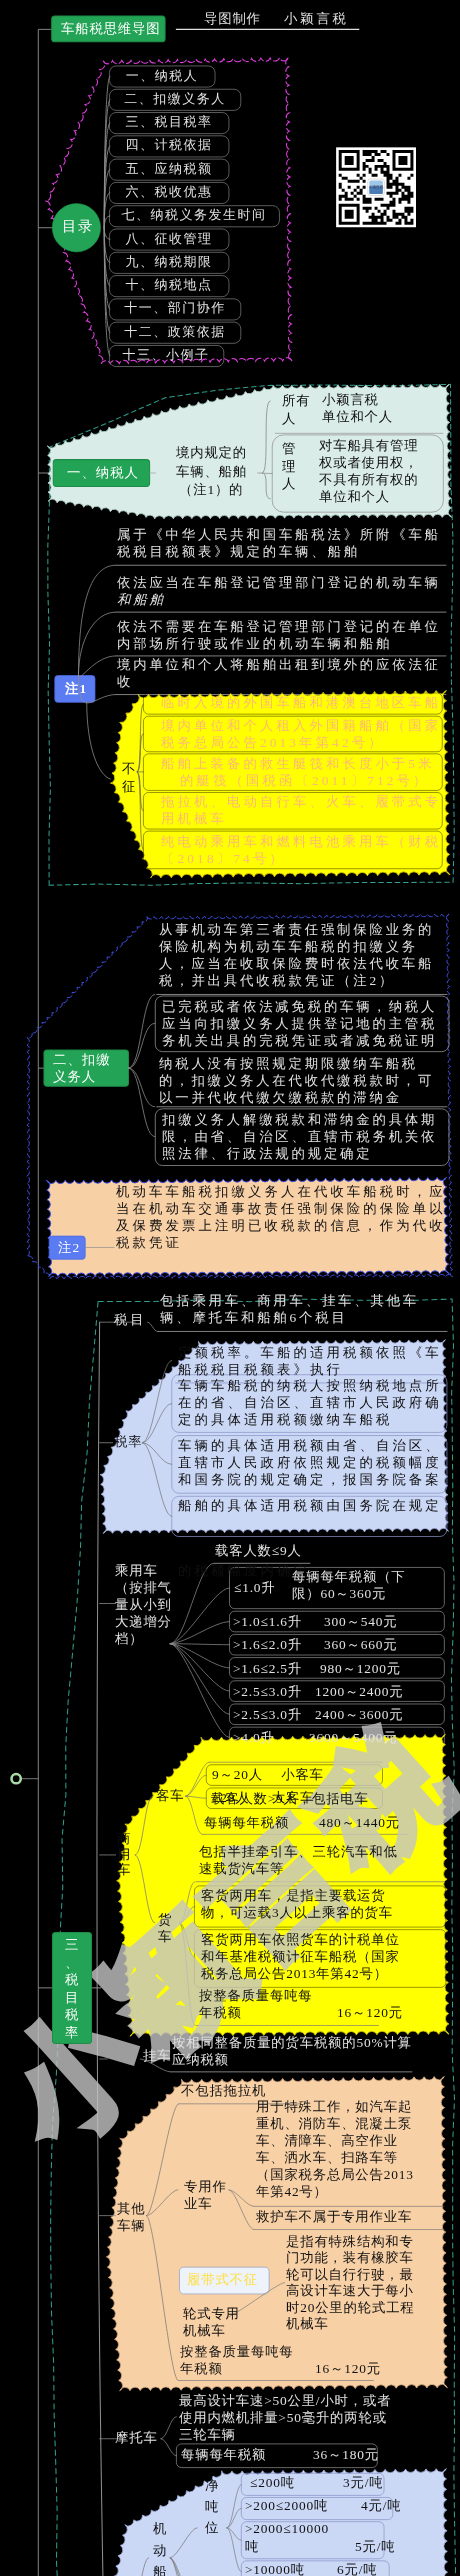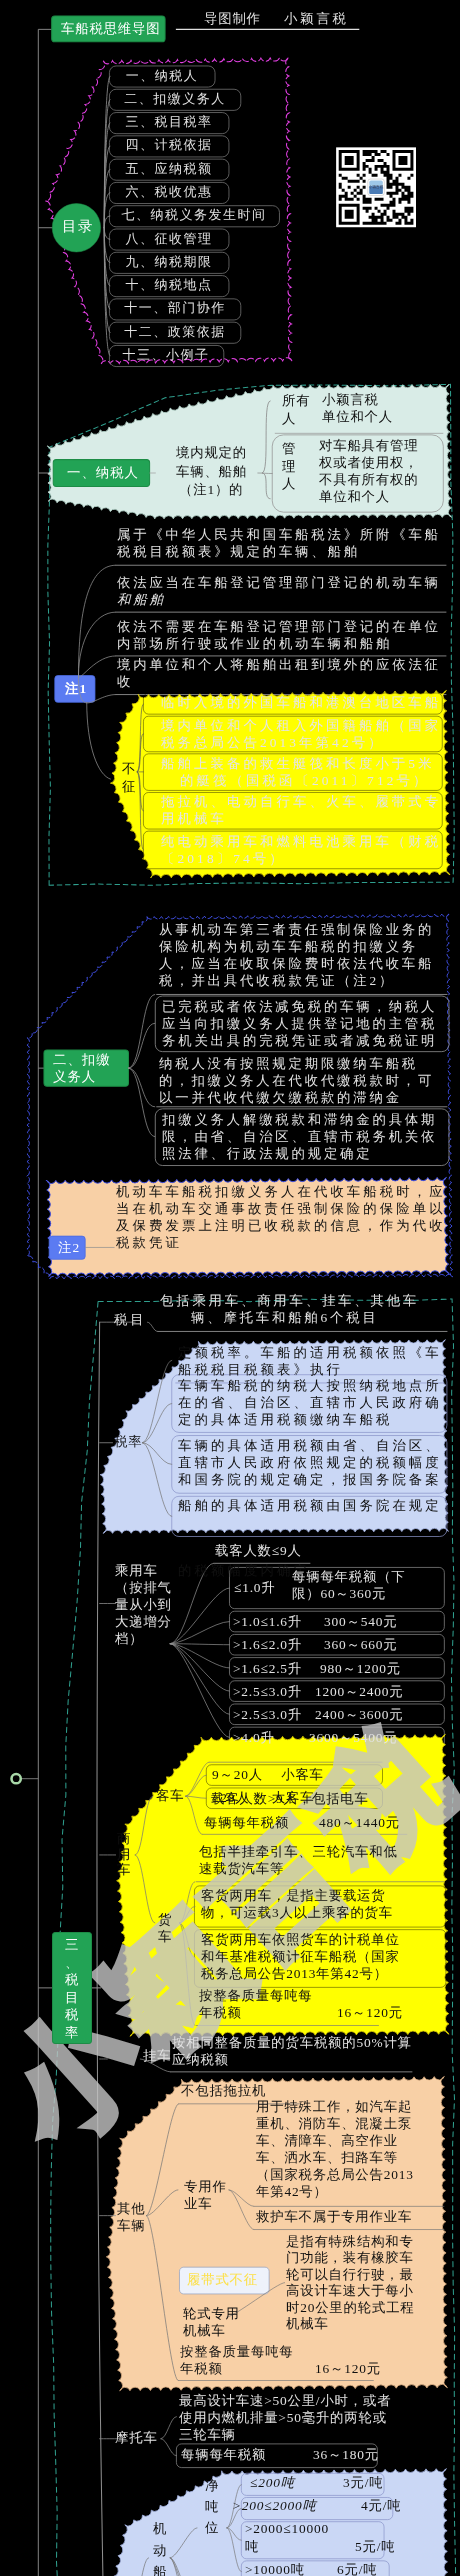--- a/index.html
+++ b/index.html
@@ -3,21 +3,21 @@
 html,body{margin:0;padding:0;background:#000;}
 #c{position:relative;width:461px;height:3781px;background:#000;overflow:hidden;
    font-family:"Liberation Serif",serif;}
 #c div{position:absolute;white-space:pre;line-height:1.05;}
 .hw{color:#e2e2e2;font-size:13.4px;letter-spacing:2.8px;}
 .hws{color:#e2e2e2;font-size:13.4px;letter-spacing:0.8px;}
 .hwc{color:#e2e2e2;font-size:13px;letter-spacing:1.5px;transform:translateX(-50%);}
 .gn{color:#fff;font-size:13.4px;letter-spacing:1px;}
 .pr{color:#101010;font-size:13.4px;letter-spacing:0.8px;}
 .prw{color:#101010;font-size:13.4px;letter-spacing:3.1px;}
-.pr6{color:#e5e5e5;font-size:13.4px;letter-spacing:3.1px;}
+.pr6{color:#fdba74;font-size:13.4px;letter-spacing:3.1px;}
 svg{position:absolute;left:0;top:0;}
 </style></head><body>
 <div id="c">
 <svg width="461" height="3781" viewBox="0 0 894 7338">
 <path d="M101,57 L74,57 L74,6843" stroke="#8f8f8f" stroke-width="1.8" fill="none" stroke-linecap="round"></path>
 <line x1="74" y1="442" x2="102" y2="442" stroke="#8f8f8f" stroke-width="1.8"></line>
 <line x1="74" y1="918" x2="104" y2="918" stroke="#8f8f8f" stroke-width="1.8"></line>
 <line x1="74" y1="2073" x2="86" y2="2073" stroke="#8f8f8f" stroke-width="1.8"></line>
 <line x1="74" y1="3858" x2="101" y2="3858" stroke="#8f8f8f" stroke-width="1.8"></line>
 <line x1="74" y1="5891" x2="108" y2="5891" stroke="#8f8f8f" stroke-width="1.8"></line>
@@ -309,21 +309,21 @@
 <div class="gn" style="left:58px;top:1241px;">注2</div>
 <div style="left:52px;top:1932px;width:40px;height:112px;background:#22a355;border:1px solid #1d8c46;border-radius:3.1px;box-sizing:border-box;"></div>
 <div class="gn" style="left:65px;top:1938px;">三</div>
 <div class="gn" style="left:65px;top:1956px;">、</div>
 <div class="gn" style="left:65px;top:1973px;">税</div>
 <div class="gn" style="left:65px;top:1991px;">目</div>
 <div class="gn" style="left:65px;top:2008px;">税</div>
 <div class="gn" style="left:65px;top:2026px;">率</div>
 <div class="hw" style="left:114px;top:1313px;">税目</div>
 <div class="hw" style="left:160px;top:1294px;">包括乘用车、商用车、挂车、其他车</div>
-<div class="hw" style="left:160px;top:1311px;margin-left:31px;">辆、摩托车和船舶6个税目</div>
+<div class="hw" style="left:160px;top:1311px;">辆、摩托车和船舶6个税目</div>
 <div class="pr" style="left:114px;top:1435px;">税率</div>
 <div class="prw" style="left:178px;top:1346px;">定额税率。车船的适用税额依照《车</div>
 <div class="prw" style="left:178px;top:1363px;">船税税目税额表》执行</div>
 <div class="prw" style="left:178px;top:1379px;">车辆车船税的纳税人按照纳税地点所</div>
 <div class="prw" style="left:178px;top:1396px;">在的省、自治区、直辖市人民政府确</div>
 <div class="prw" style="left:178px;top:1413px;">定的具体适用税额缴纳车船税</div>
 <div class="prw" style="left:178px;top:1439px;">车辆的具体适用税额由省、自治区、</div>
 <div class="prw" style="left:178px;top:1456px;">直辖市人民政府依照规定的税额幅度</div>
 <div class="prw" style="left:178px;top:1473px;">和国务院的规定确定，报国务院备案</div>
 <div class="prw" style="left:178px;top:1499px;">船舶的具体适用税额由国务院在规定</div>
@@ -404,23 +404,23 @@
 <div class="hws" style="left:181px;top:2448px;">每辆每年税额</div>
 <div class="hws" style="left:313px;top:2448px;">36～180元</div>
 
 <div class="pr" style="left:153px;top:2522px;">机</div>
 <div class="pr" style="left:153px;top:2544px;">动</div>
 <div class="pr" style="left:153px;top:2565px;">船</div>
 
 <div class="pr" style="left:205px;top:2479px;">净</div>
 <div class="pr" style="left:205px;top:2500px;">吨</div>
 <div class="pr" style="left:205px;top:2521px;">位</div>
-<div class="pr" style="left:250px;top:2476px;font-style:italic;">≤200吨</div>
+<div class="pr" style="left:250px;top:2476px;">≤200吨</div>
 <div class="pr" style="left:330px;top:2476px;margin-left:13px;">3元/吨</div>
-<div class="pr" style="left:232px;top:2499px;font-style:italic;">&gt;200≤2000吨</div>
+<div class="pr" style="left:245px;top:2499px;">&gt;200≤2000吨</div>
 <div class="pr" style="left:361px;top:2499px;">4元/吨</div>
 <div class="pr" style="left:245px;top:2522px;">&gt;2000≤10000</div>
 <div class="pr" style="left:245px;top:2540px;">吨</div>
 <div class="pr" style="left:355px;top:2540px;">5元/吨</div>
 <div class="pr" style="left:245px;top:2563px;">&gt;10000吨</div>
 <div class="pr" style="left:337px;top:2563px;">6元/吨</div>
 
 </div>
 
 </body></html>

